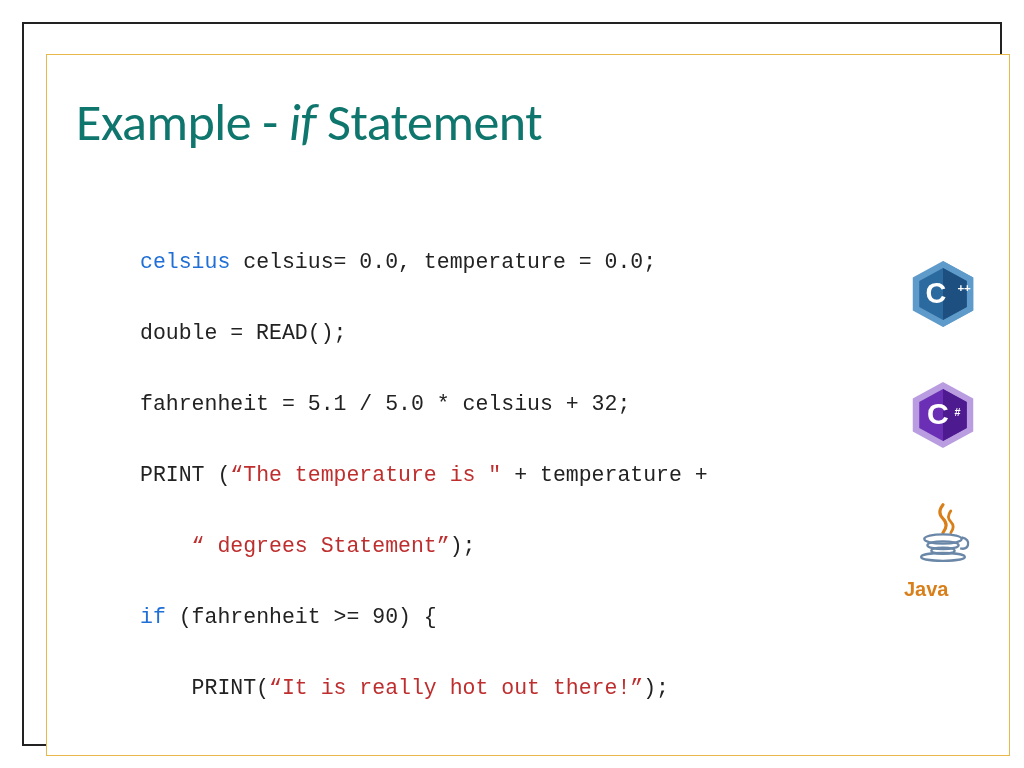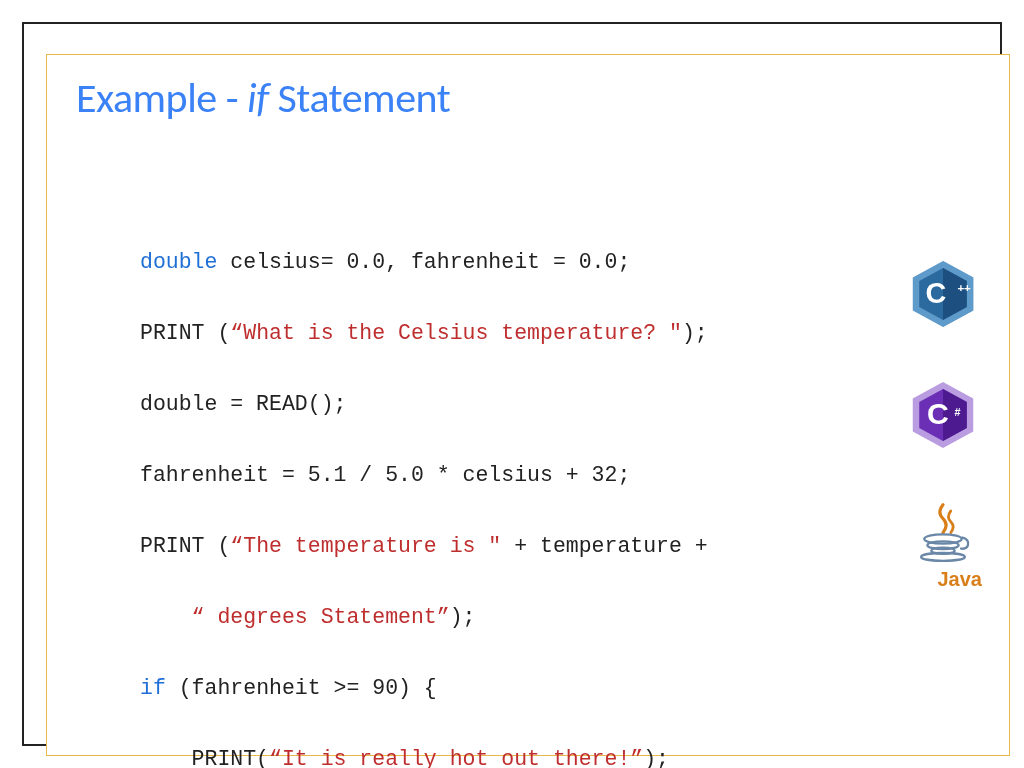--- a/index.html
+++ b/index.html
@@ -23,25 +23,25 @@
       position: absolute;
       top: 54px;
       left: 46px;
       right: 14px;
       bottom: 12px;
       border: 1.5px solid #e8b84a;
       background: #fff;
     }
     .slide-title {
       position: absolute;
-      top: 72px;
+      top: 90px;
       left: 76px;
-      font-size: 42px;
+      font-size: 52px;
       font-weight: 400;
-      color: #3b82f6;
+      color: #0f766e;
       letter-spacing: -0.5px;
     }
     .slide-title .italic { font-style: italic; }
     .code-block {
       position: absolute;
       top: 210px;
       left: 140px;
       font-family: Consolas, "Courier New", monospace;
       font-size: 21.5px;
       line-height: 1.65;
@@ -55,41 +55,40 @@
       right: 42px;
       top: 258px;
       display: flex;
       flex-direction: column;
       align-items: center;
       gap: 45px;
     }
     .icon-cpp, .icon-cs, .icon-java { width: 72px; }
     .icon-java { width: 78px; }
     .java-text {
-      text-align: right;
+      text-align: left;
       font-family: Arial, sans-serif;
       font-size: 20px;
       font-weight: 700;
       color: #d97f1a;
-      margin-top: 2px;
+      margin-top: 12px;
     }
   </style>
 </head>
 <body>
 
 <div class="outer-frame"></div>
 <div class="inner-frame"></div>
 
 <div class="slide-title">
   <span>Example - </span><span class="italic">if</span><span> Statement</span>
 </div>
 
 <div class="code-block">
-<div><span class="kw">double</span><span> celsius= 0.0, fahrenheit = 0.0;</span></div>
-<div><span>PRINT (</span><span class="str">“What is the Celsius temperature? "</span><span>);</span></div>
+<div><span class="kw">celsius</span><span> celsius= 0.0, temperature = 0.0;</span></div>
 <div>double = READ();</div>
 <div>fahrenheit = 5.1 / 5.0 * celsius + 32;</div>
 <div><span>PRINT (</span><span class="str">“The temperature is "</span><span> + temperature +</span></div>
 <div><span>    </span><span class="str">“ degrees Statement”</span><span>);</span></div>
 <div><span class="kw">if</span><span> (fahrenheit &gt;= 90) {</span></div>
 <div><span>    PRINT(</span><span class="str">“It is really hot out there!”</span><span>);</span></div>
 
 </div>
 
 <div class="icons">

